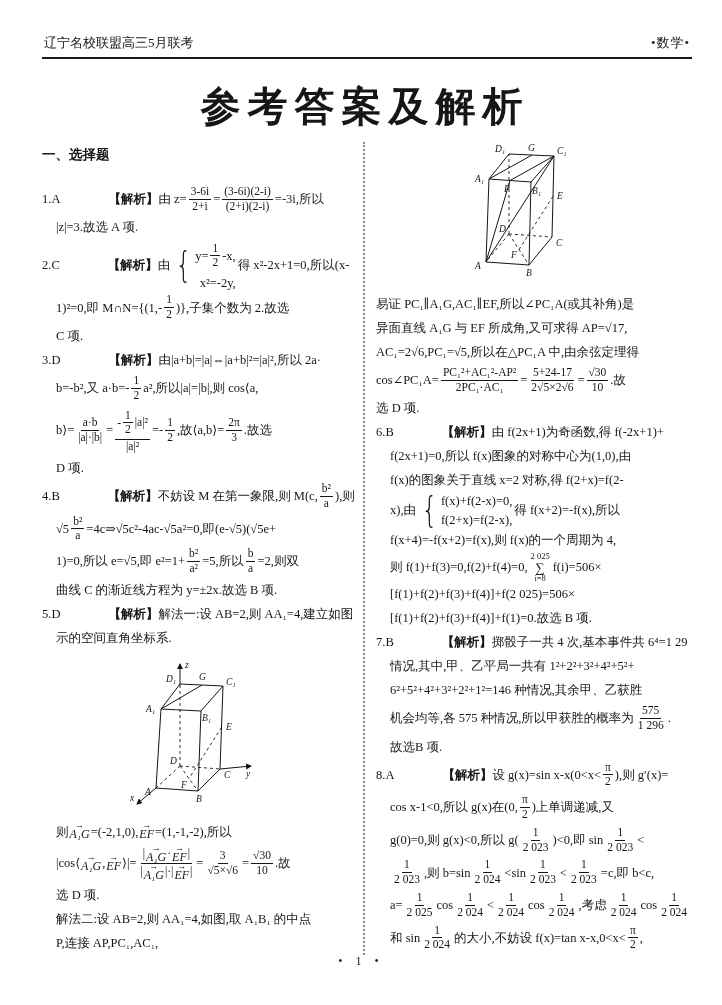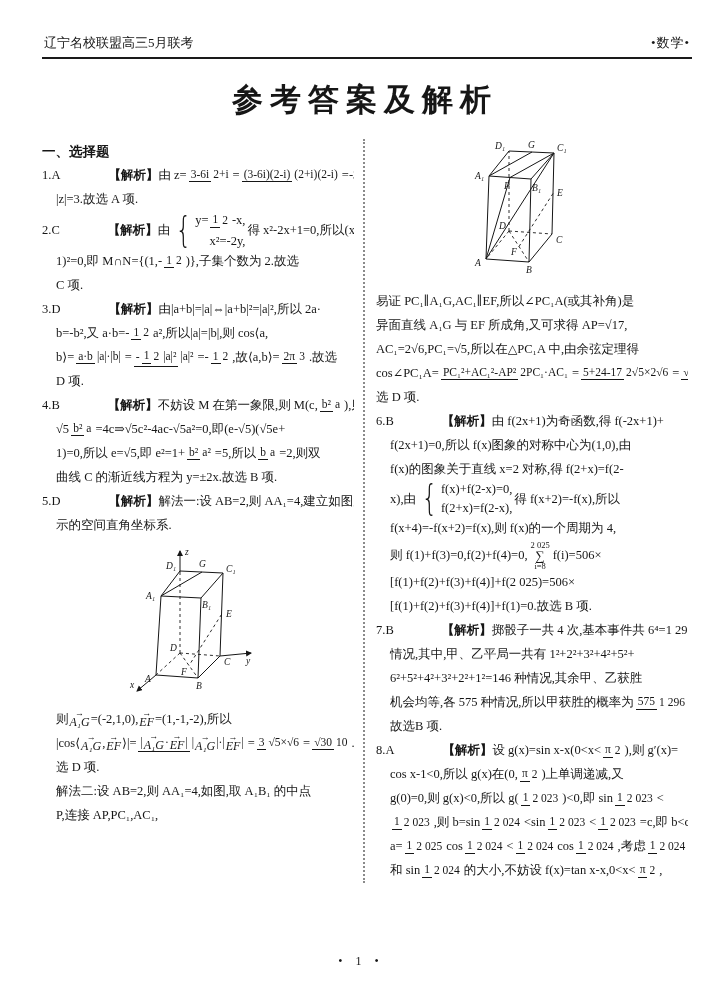--- a/index.html
+++ b/index.html
@@ -8,40 +8,40 @@
     font-family:"Liberation Serif","DejaVu Serif",serif;
     overflow:hidden;position:relative;
   }
   .page{padding:34px 36px 0 42px;}
   .hdr{
     width:646px;display:flex;justify-content:space-between;align-items:flex-end;
     font-size:13px;padding:0 2px 5px 2px;border-bottom:2px solid #1a1a1a;
   }
   .hdr .hr{letter-spacing:1px;}
   .title{
-    width:646px;text-align:center;margin:20px 0 18px 0;
+    width:646px;text-align:center;margin:20px 0 8px 0;
     font-family:"DejaVu Sans","Liberation Sans",sans-serif;
-    font-weight:900;font-size:31px;letter-spacing:7px;
+    font-weight:900;font-size:40px;letter-spacing:7px;
   }
   .cols{display:flex;width:646px;align-items:stretch;}
   .col{width:312px;}
   .col-l{padding-right:6px;}
   .col-r{padding-left:8px;}
   .divider{border-left:2px dotted #8a8a8a;margin:0 3px;}
   .sec-head{
     font-family:"DejaVu Sans","Liberation Sans",sans-serif;
-    font-weight:bold;font-size:13.5px;margin:4px 0 2px 0;
+    font-weight:bold;font-size:13.5px;margin:4px 0 19px 0;
   }
   .mline{
     display:block;font-size:12.5px;line-height:1.3;min-height:24px;
     white-space:nowrap;overflow:hidden;display:flex;align-items:center;
   }
   .ind{padding-left:14px;}
   .bold{font-weight:bold;margin-left:48px;}
-  .fr{display:inline-flex;flex-direction:row;align-items:center;
+  .fr{display:inline-flex;flex-direction:column;align-items:center;
       vertical-align:middle;margin:2px 2px;line-height:1.2;font-size:11.5px;}
   .frn{border-bottom:1px solid #161616;padding:0 2px;display:inline-flex;align-items:center;}
   .frd{padding:0 2px;display:inline-flex;align-items:center;}
   .vec{display:inline-flex;flex-direction:column;align-items:center;line-height:1;margin:0 1px;vertical-align:middle;}
   .vec-arrow{font-size:9px;line-height:0.55;}
   .vec-body{font-size:12px;font-style:italic;}
   .cases{display:inline-flex;align-items:center;margin:0 2px;vertical-align:middle;}
   .brace{font-size:36px;line-height:0.8;font-family:"DejaVu Sans",sans-serif;transform:scaleX(0.7);font-weight:300;}
   .ccol{display:inline-flex;flex-direction:column;row-gap:3px;}
   .crow{display:inline-flex;align-items:center;justify-content:flex-end;}

